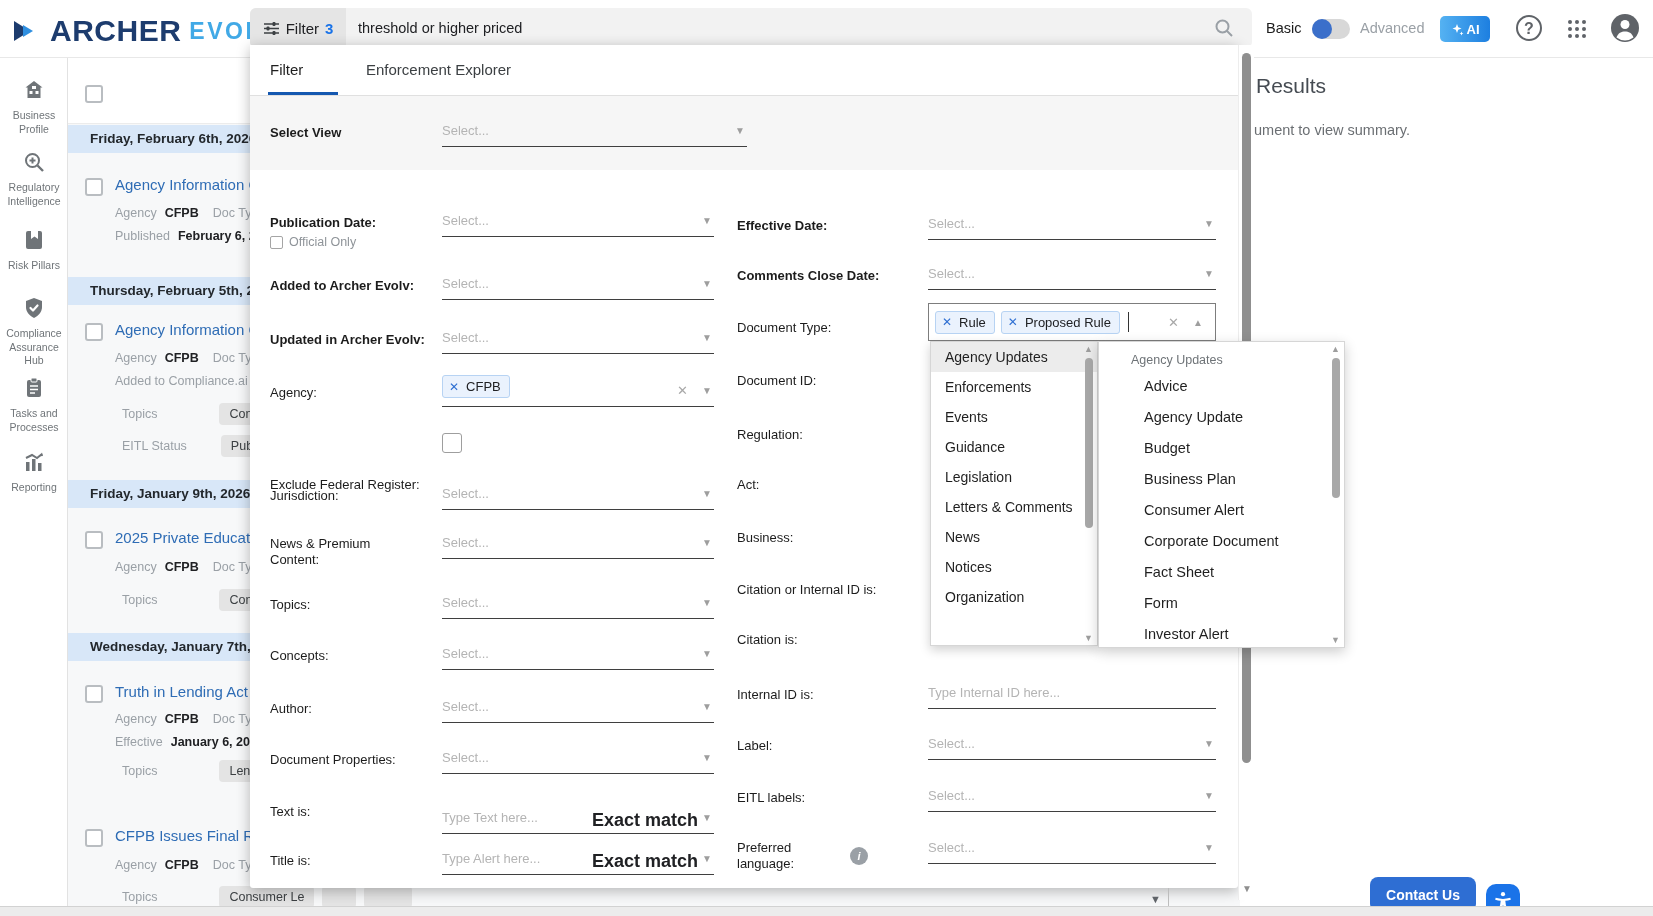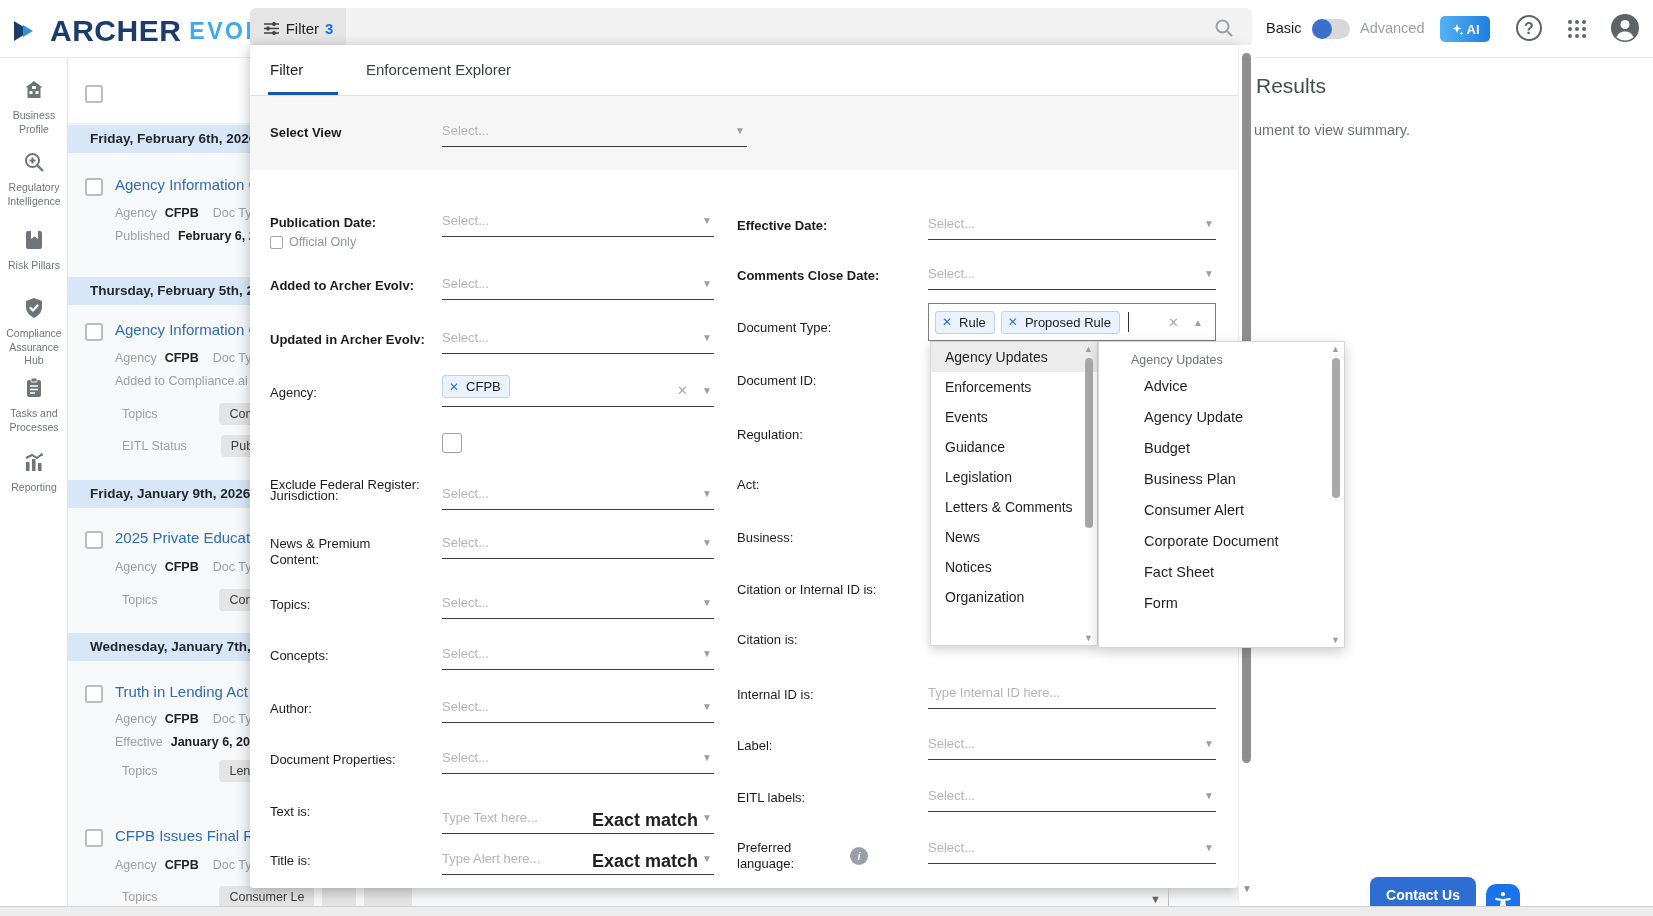--- a/index.html
+++ b/index.html
@@ -213,20 +213,21 @@
       <div class="filterbtn">
         <svg width="17" height="15" viewBox="0 0 17 15">
             <path d="M1 3h15M1 7.5h15M1 12h15" stroke="#3c4043" stroke-width="1.6"></path>
             <rect x="9.5" y="1" width="3" height="4" rx="1" fill="#3c4043"></rect>
             <rect x="3.5" y="5.5" width="3" height="4" rx="1" fill="#3c4043"></rect>
             <rect x="9.5" y="10" width="3" height="4" rx="1" fill="#3c4043"></rect>
           </svg>
         <span class="flabel-txt">Filter</span>
         <span class="fcount">3</span>
       </div>
+      <div class="query">threshold or higher priced</div>
       <span class="searchicon">
         <svg width="20" height="20" viewBox="0 0 20 20">
             <circle cx="8.5" cy="8.5" r="6" fill="none" stroke="#9aa0a6" stroke-width="2"></circle>
             <path d="m13 13 5 5" stroke="#9aa0a6" stroke-width="2"></path>
           </svg>
       </span>
     </div>
     <span class="mode-left">Basic</span>
     <div class="toggle">
         <div class="knob"></div>
@@ -392,20 +393,21 @@
     <div>
 
     <div class="sm-item">Advice</div>
         <div class="sm-item">Agency Update</div>
         <div class="sm-item">Budget</div>
         <div class="sm-item">Business Plan</div>
         <div class="sm-item">Consumer Alert</div>
         <div class="sm-item">Corporate Document</div>
         <div class="sm-item">Fact Sheet</div>
         <div class="sm-item">Form</div>
+        <div class="sm-item">Investor Alert</div>
       </div>
     <div class="scrollcol">
       <span class="arr" style="top:0;">▲</span>
       <div class="thumb" style="top:14px; height:140px;"></div>
       <span class="arr" style="bottom:0;">▼</span>
     </div>
   </div>
 
   <div class="gutter">
     <div class="thumb"></div>

